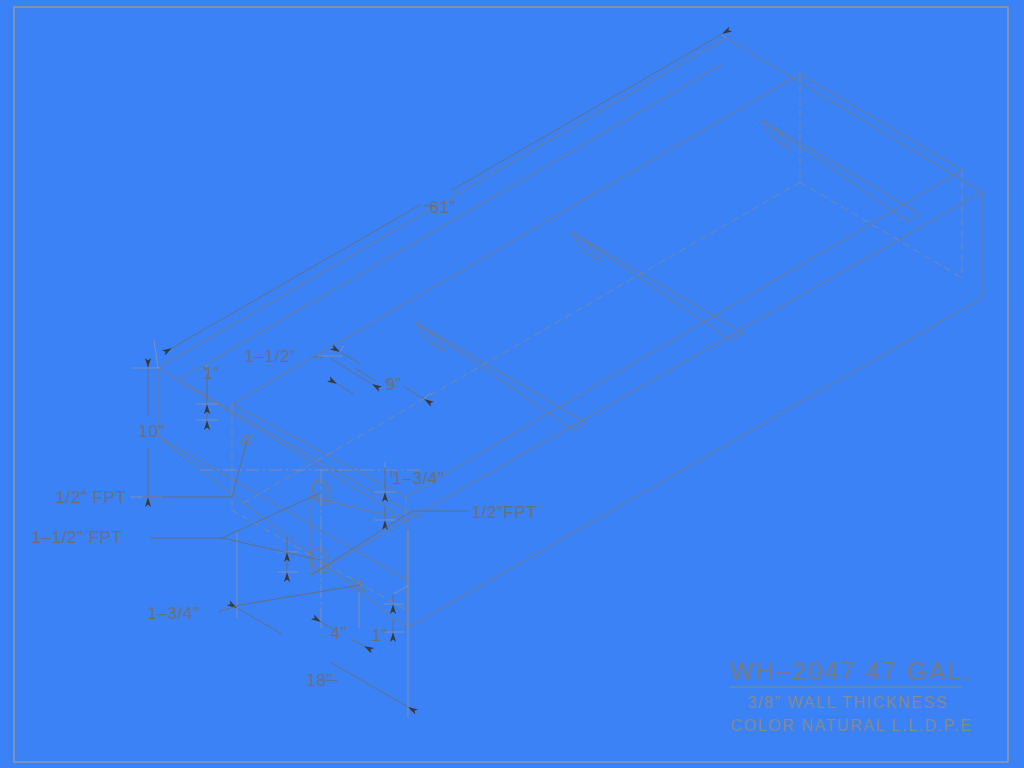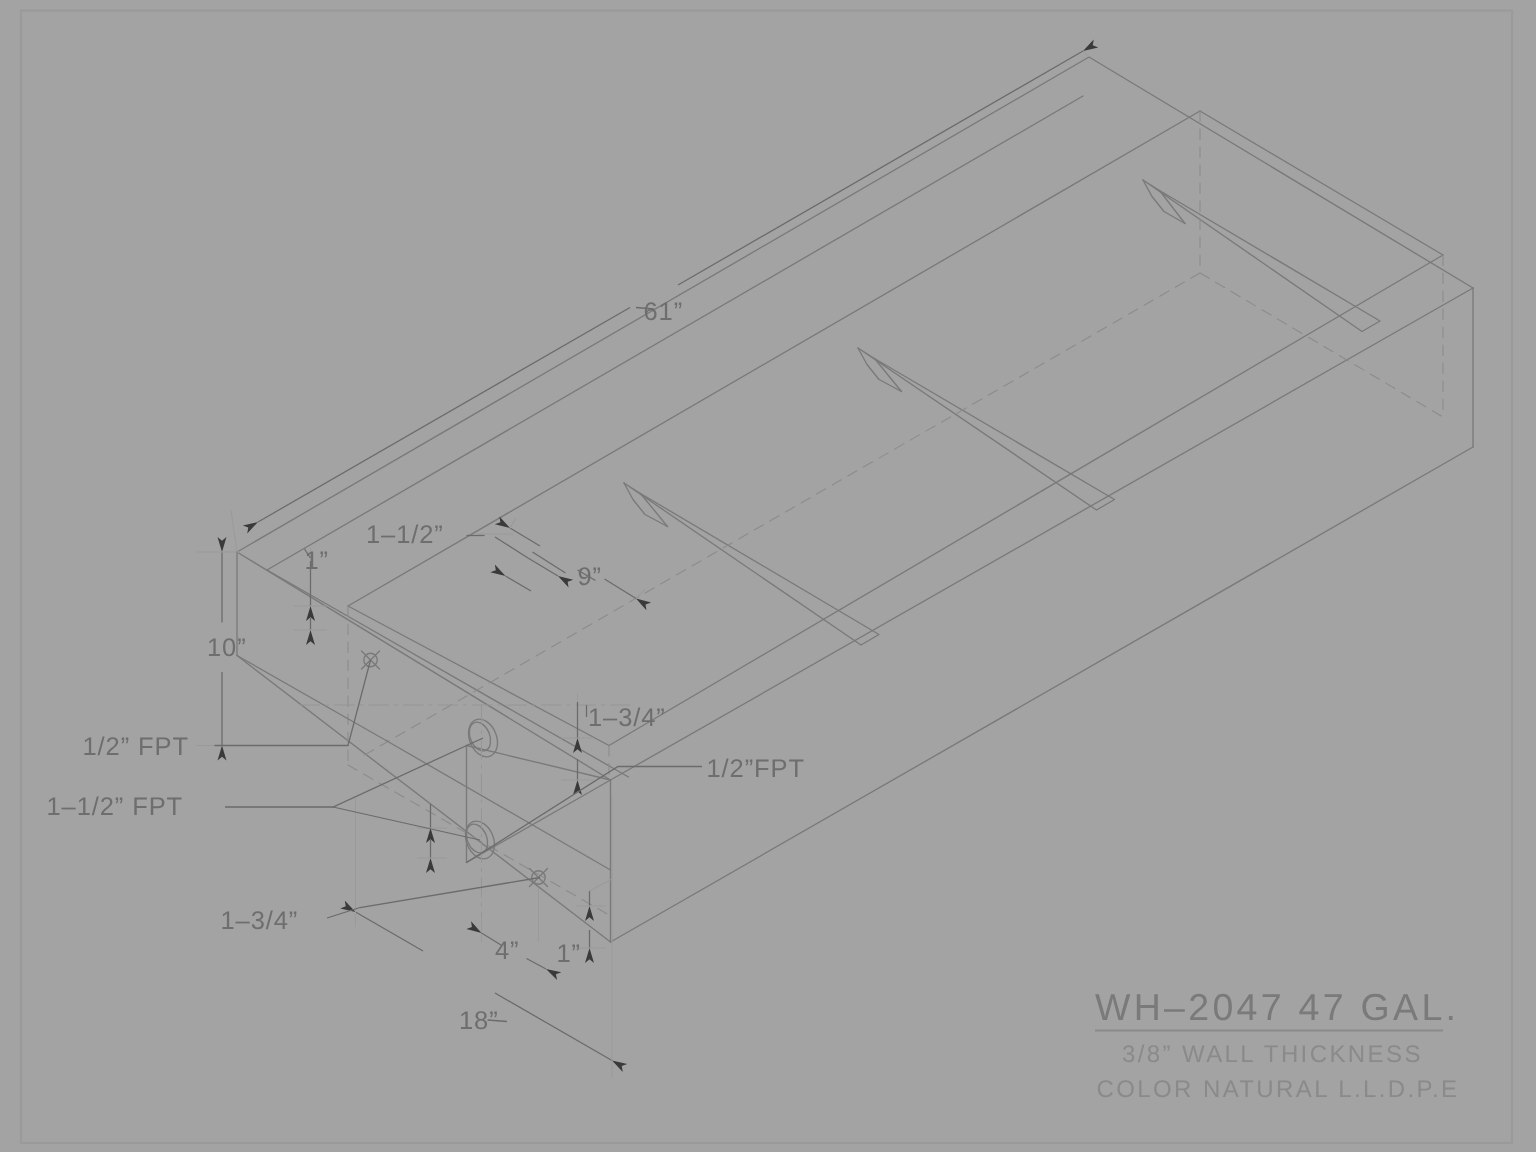--- a/index.html
+++ b/index.html
@@ -5,21 +5,21 @@
 <style>
   html, body {
     margin: 0;
     padding: 0;
     background: #ffffff;
   }
   #page {
     position: relative;
     width: 1024px;
     height: 768px;
-    background: #a3a3a3;
+    background: #3b82f6;
     font-family: "Liberation Sans", sans-serif;
     overflow: hidden;
   }
   #drawing-svg {
     position: absolute;
     left: 0;
     top: 0;
     width: 1024px;
     height: 768px;
   }

